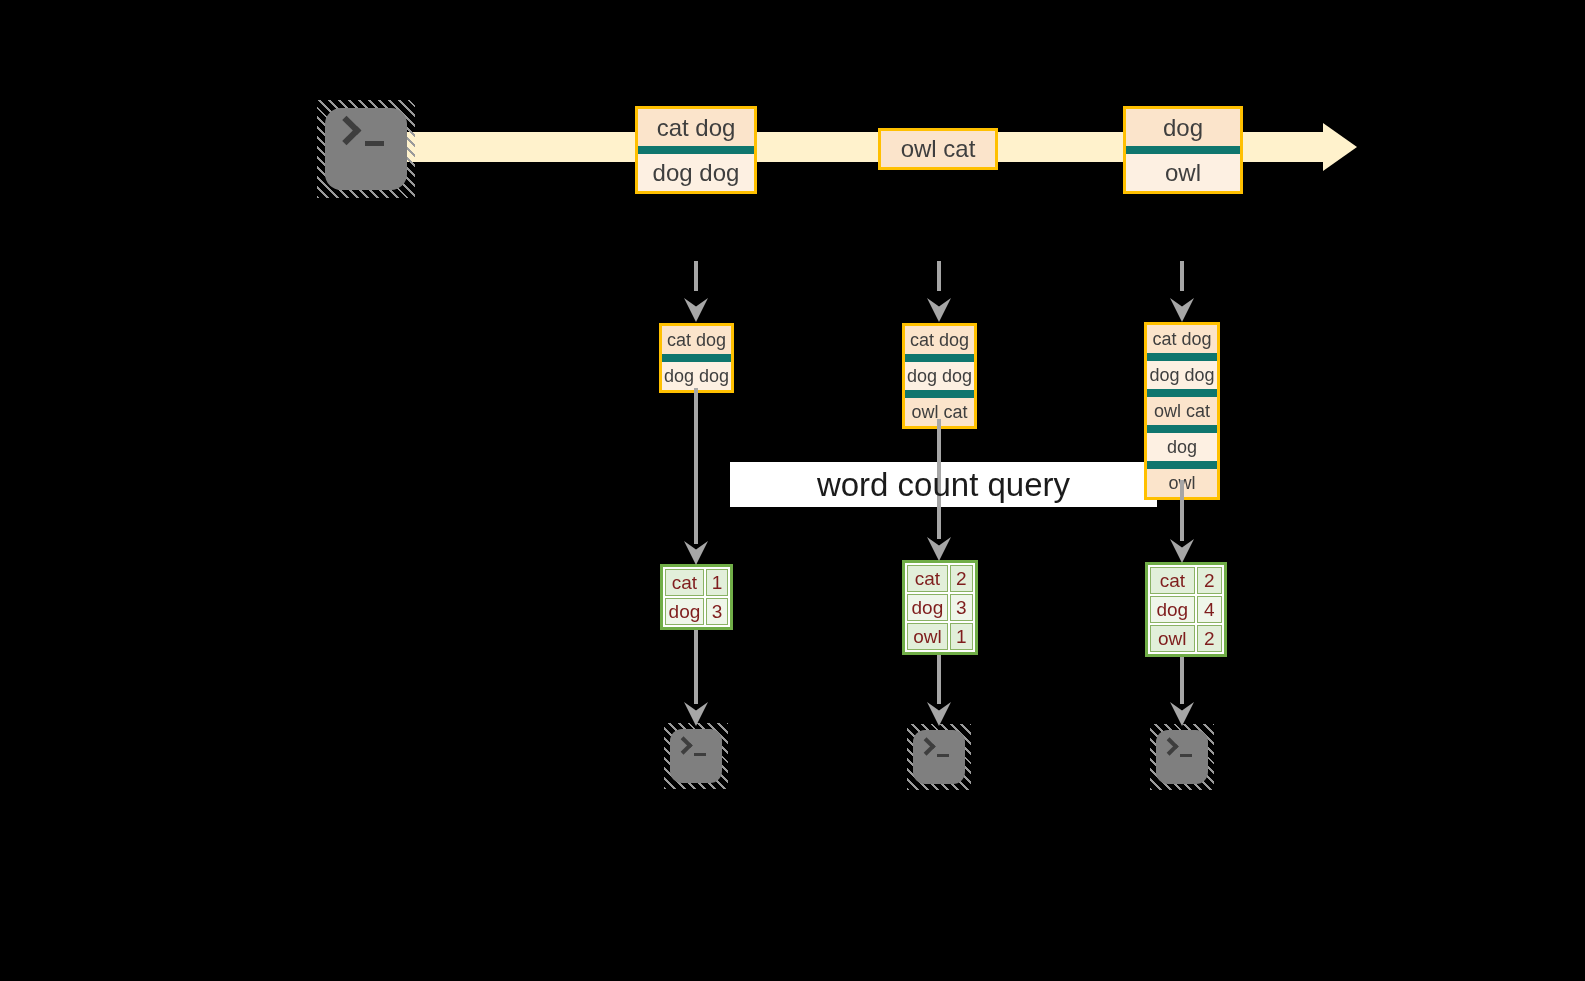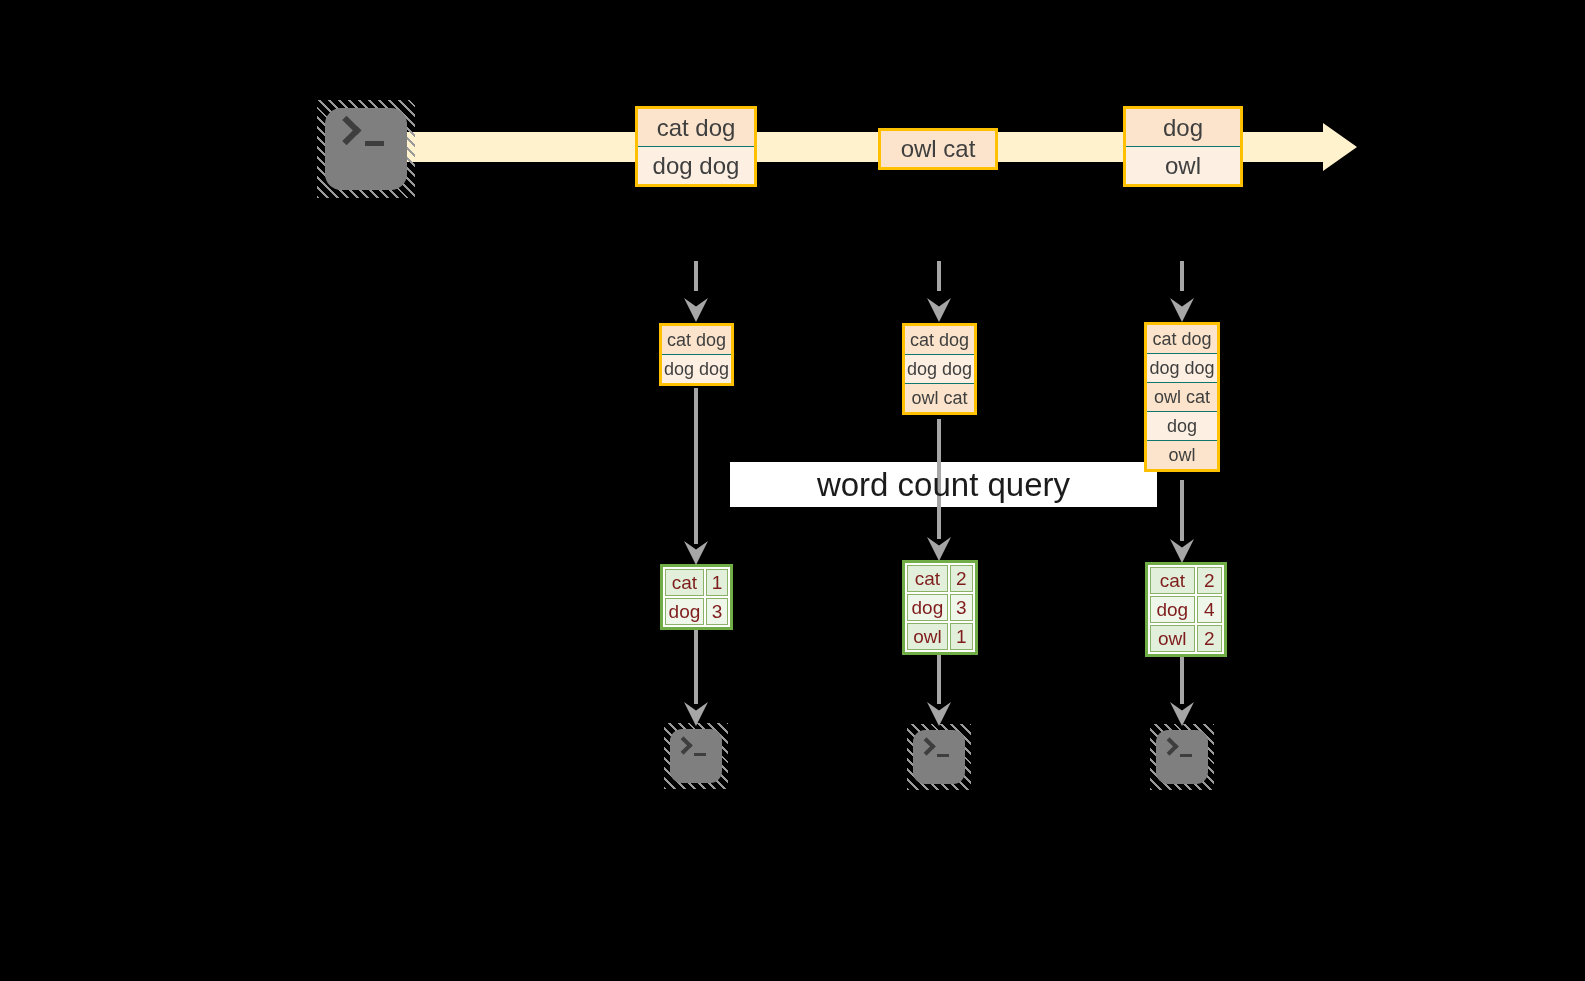--- a/index.html
+++ b/index.html
@@ -22,21 +22,21 @@
 
   
   .band{position:absolute;left:368px;top:132px;width:922px;height:30px;background:#FFF2CC;z-index:0;}
   .band-head{position:absolute;left:1288px;top:123px;width:0;height:0;
     border-top:24px solid transparent;border-bottom:24px solid transparent;
     border-left:34px solid #FFF2CC;z-index:0;}
 
   
   .obox{position:absolute;border:3px solid #FFC000;box-sizing:border-box;z-index:2;}
   .orow{display:flex;align-items:center;justify-content:center;color:#3f3f3f;}
-  .orow + .orow{border-top:1px solid #0f766e;}
+  .orow + .orow{border-top:8px solid #0f766e;}
   .obox.batch .orow{height:37px;font-size:24px;}
   .obox.batch1row .orow{height:36px;font-size:24px;}
   .obox.stack .orow{height:28px;font-size:18px;}
   .fill-a{background:#fbe4cb;}
   .fill-b{background:#fdf0e2;}
 
   
   .shaft{position:absolute;width:4px;background:#a6a6a6;z-index:3;}
   .ahead{position:absolute;width:24px;height:24px;background:#a6a6a6;z-index:3;
     clip-path:polygon(0 0,50% 35%,100% 0,50% 100%);}

